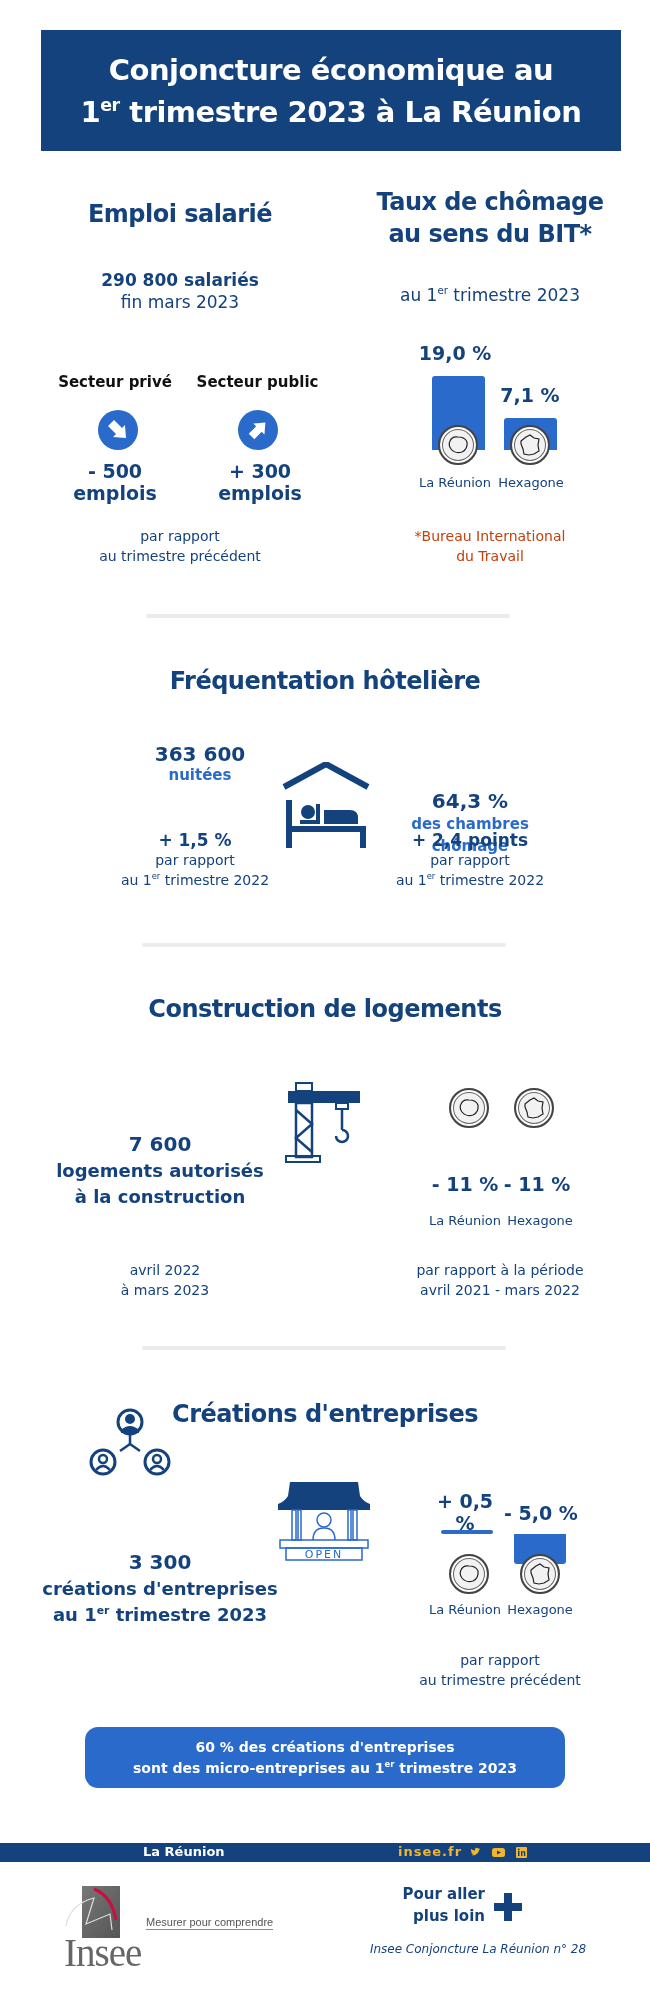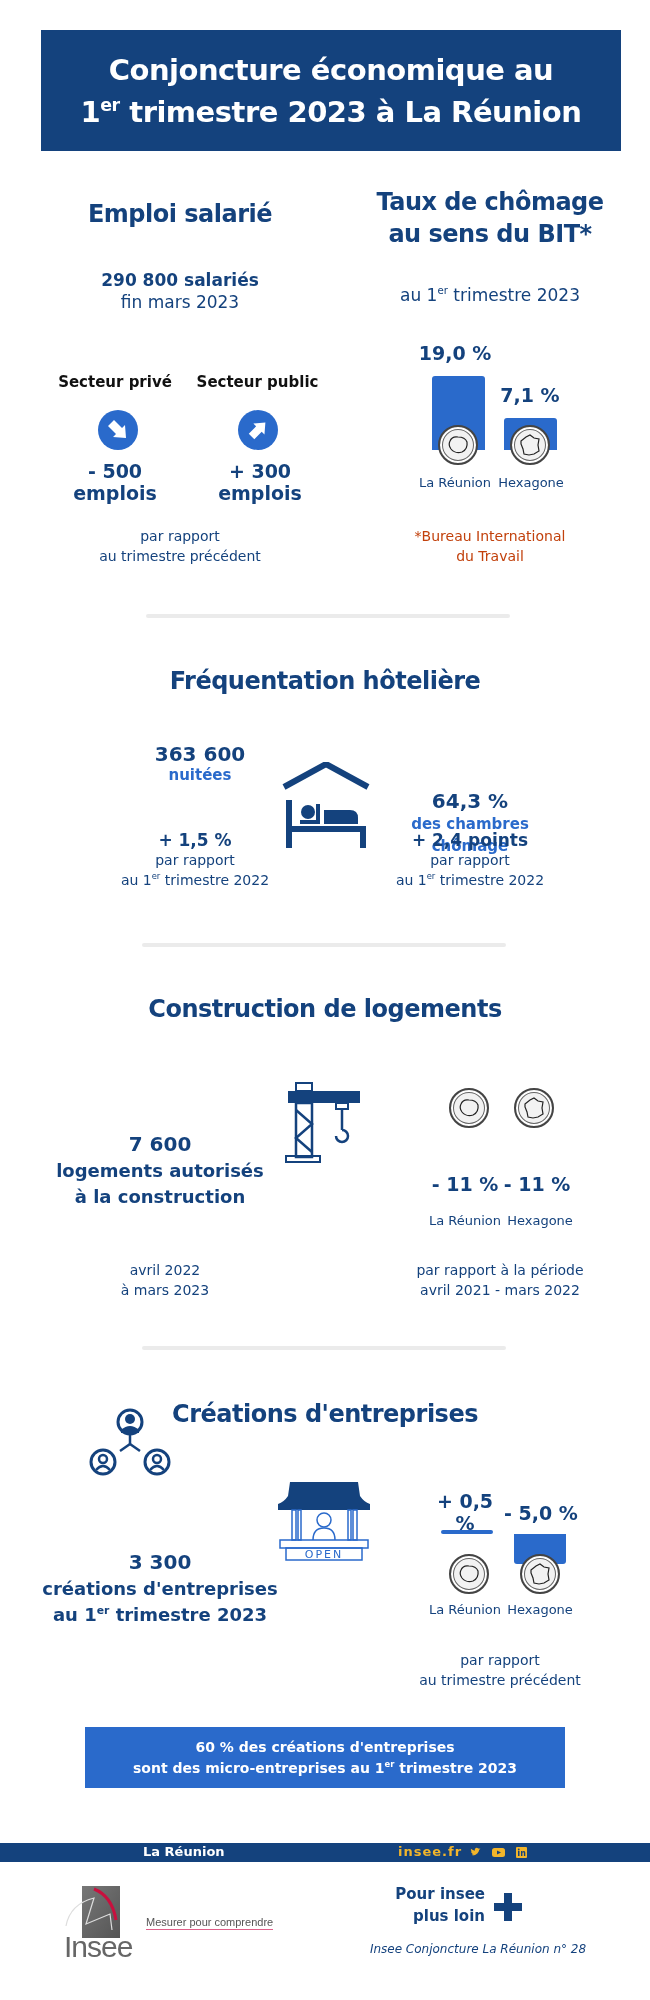--- a/index.html
+++ b/index.html
@@ -18,21 +18,21 @@
   .sec-title { font-size: 24px; font-weight: bold; letter-spacing: -0.5px; }
   .small { font-size: 14px; line-height: 20px; }
   .tiny { font-size: 13px; }
   .divider { height: 4px; background: #ebebeb; border-radius: 2px; }
 
   .bar { background: #2a6acb; border-radius: 3px 3px 0 0; }
   .coin { width: 40px; height: 40px; border-radius: 50%; background: #f2f2f2; border: 2px solid #444; box-shadow: inset 0 0 0 2px #fff, inset 0 0 0 3px #666; }
 
   .arrow-circle { width: 40px; height: 40px; border-radius: 50%; background: #2a6acb; display: flex; align-items: center; justify-content: center; }
 
-  .banner { left: 85px; top: 1727px; width: 480px; height: 61px; background: #2a6acb; color: #fff; display: flex; flex-direction: column; align-items: center; justify-content: center; font-size: 14px; font-weight: bold; line-height: 21px; }
+  .banner { left: 85px; top: 1727px; width: 480px; height: 61px; background: #2a6acb; color: #fff; display: flex; flex-direction: column; align-items: center; justify-content: center; font-size: 14px; font-weight: bold; line-height: 21px; border-radius: 13px; }
 
   .footer-bar { left: 0; top: 1843px; width: 650px; height: 19px; background: #14427d; }
   .footer-bar .region { position: absolute; left: 143px; top: 1px; color: #fff; font-size: 13px; font-weight: bold; }
   .footer-bar .site { position: absolute; left: 398px; top: 1px; color: #f2b52b; font-size: 13px; font-weight: bold; letter-spacing: 1px; }
   .soc { position: absolute; top: 4px; width: 11px; height: 11px; }
 </style>
 </head>
 <body>
 
 <div class="abs header">
@@ -281,25 +281,25 @@
         <linearGradient id="g1" x1="0" y1="0" x2="1" y2="1">
           <stop offset="0" stop-color="#777"></stop>
           <stop offset="1" stop-color="#555"></stop>
         </linearGradient>
       </defs>
     <rect x="18" y="0" width="38" height="52" fill="url(#g1)"></rect>
     <path d="M30 3 Q48 10 52 34" fill="none" stroke="#c8103e" stroke-width="3"></path>
     <path d="M2 40 Q6 18 30 12 L22 38 L46 28 L48 44" fill="none" stroke="#ddd" stroke-width="1.2"></path>
   </svg>
 </div>
-<div class="abs" style="left:64px; top:1930px; font-family:Liberation Sans, sans-serif; font-size:30px; color:#666; letter-spacing:-1px;">Insee</div>
+<div class="abs" style="left:64px; top:1930px; font-family:Liberation Serif, serif; font-size:39px; color:#666; letter-spacing:-1px;">Insee</div>
 <div class="abs" style="left:146px; top:1916px; font-family:'Liberation Sans', sans-serif; font-size:11px; color:#555; border-bottom:1px solid #e0608a; padding-bottom:1px;">Mesurer pour comprendre</div>
 
 <div class="abs" style="left:395px; top:1883px; width:90px; text-align:right; font-size:15px; font-weight:bold; line-height:22px;">
-  <div>Pour insee</div>
+  <div>Pour aller</div>
   <div>plus loin</div>
 </div>
 <div class="abs" style="left:494px; top:1893px;">
   <svg width="28" height="28" viewBox="0 0 28 28">
       <rect x="10" y="0" width="8" height="28" fill="#14427d"></rect>
       <rect x="0" y="10" width="28" height="8" fill="#14427d"></rect>
     </svg>
 </div>
 <div class="abs" style="left:368px; top:1942px; width:220px; text-align:center; font-size:12px; font-style:italic;">Insee Conjoncture La Réunion n° 28</div>
 

